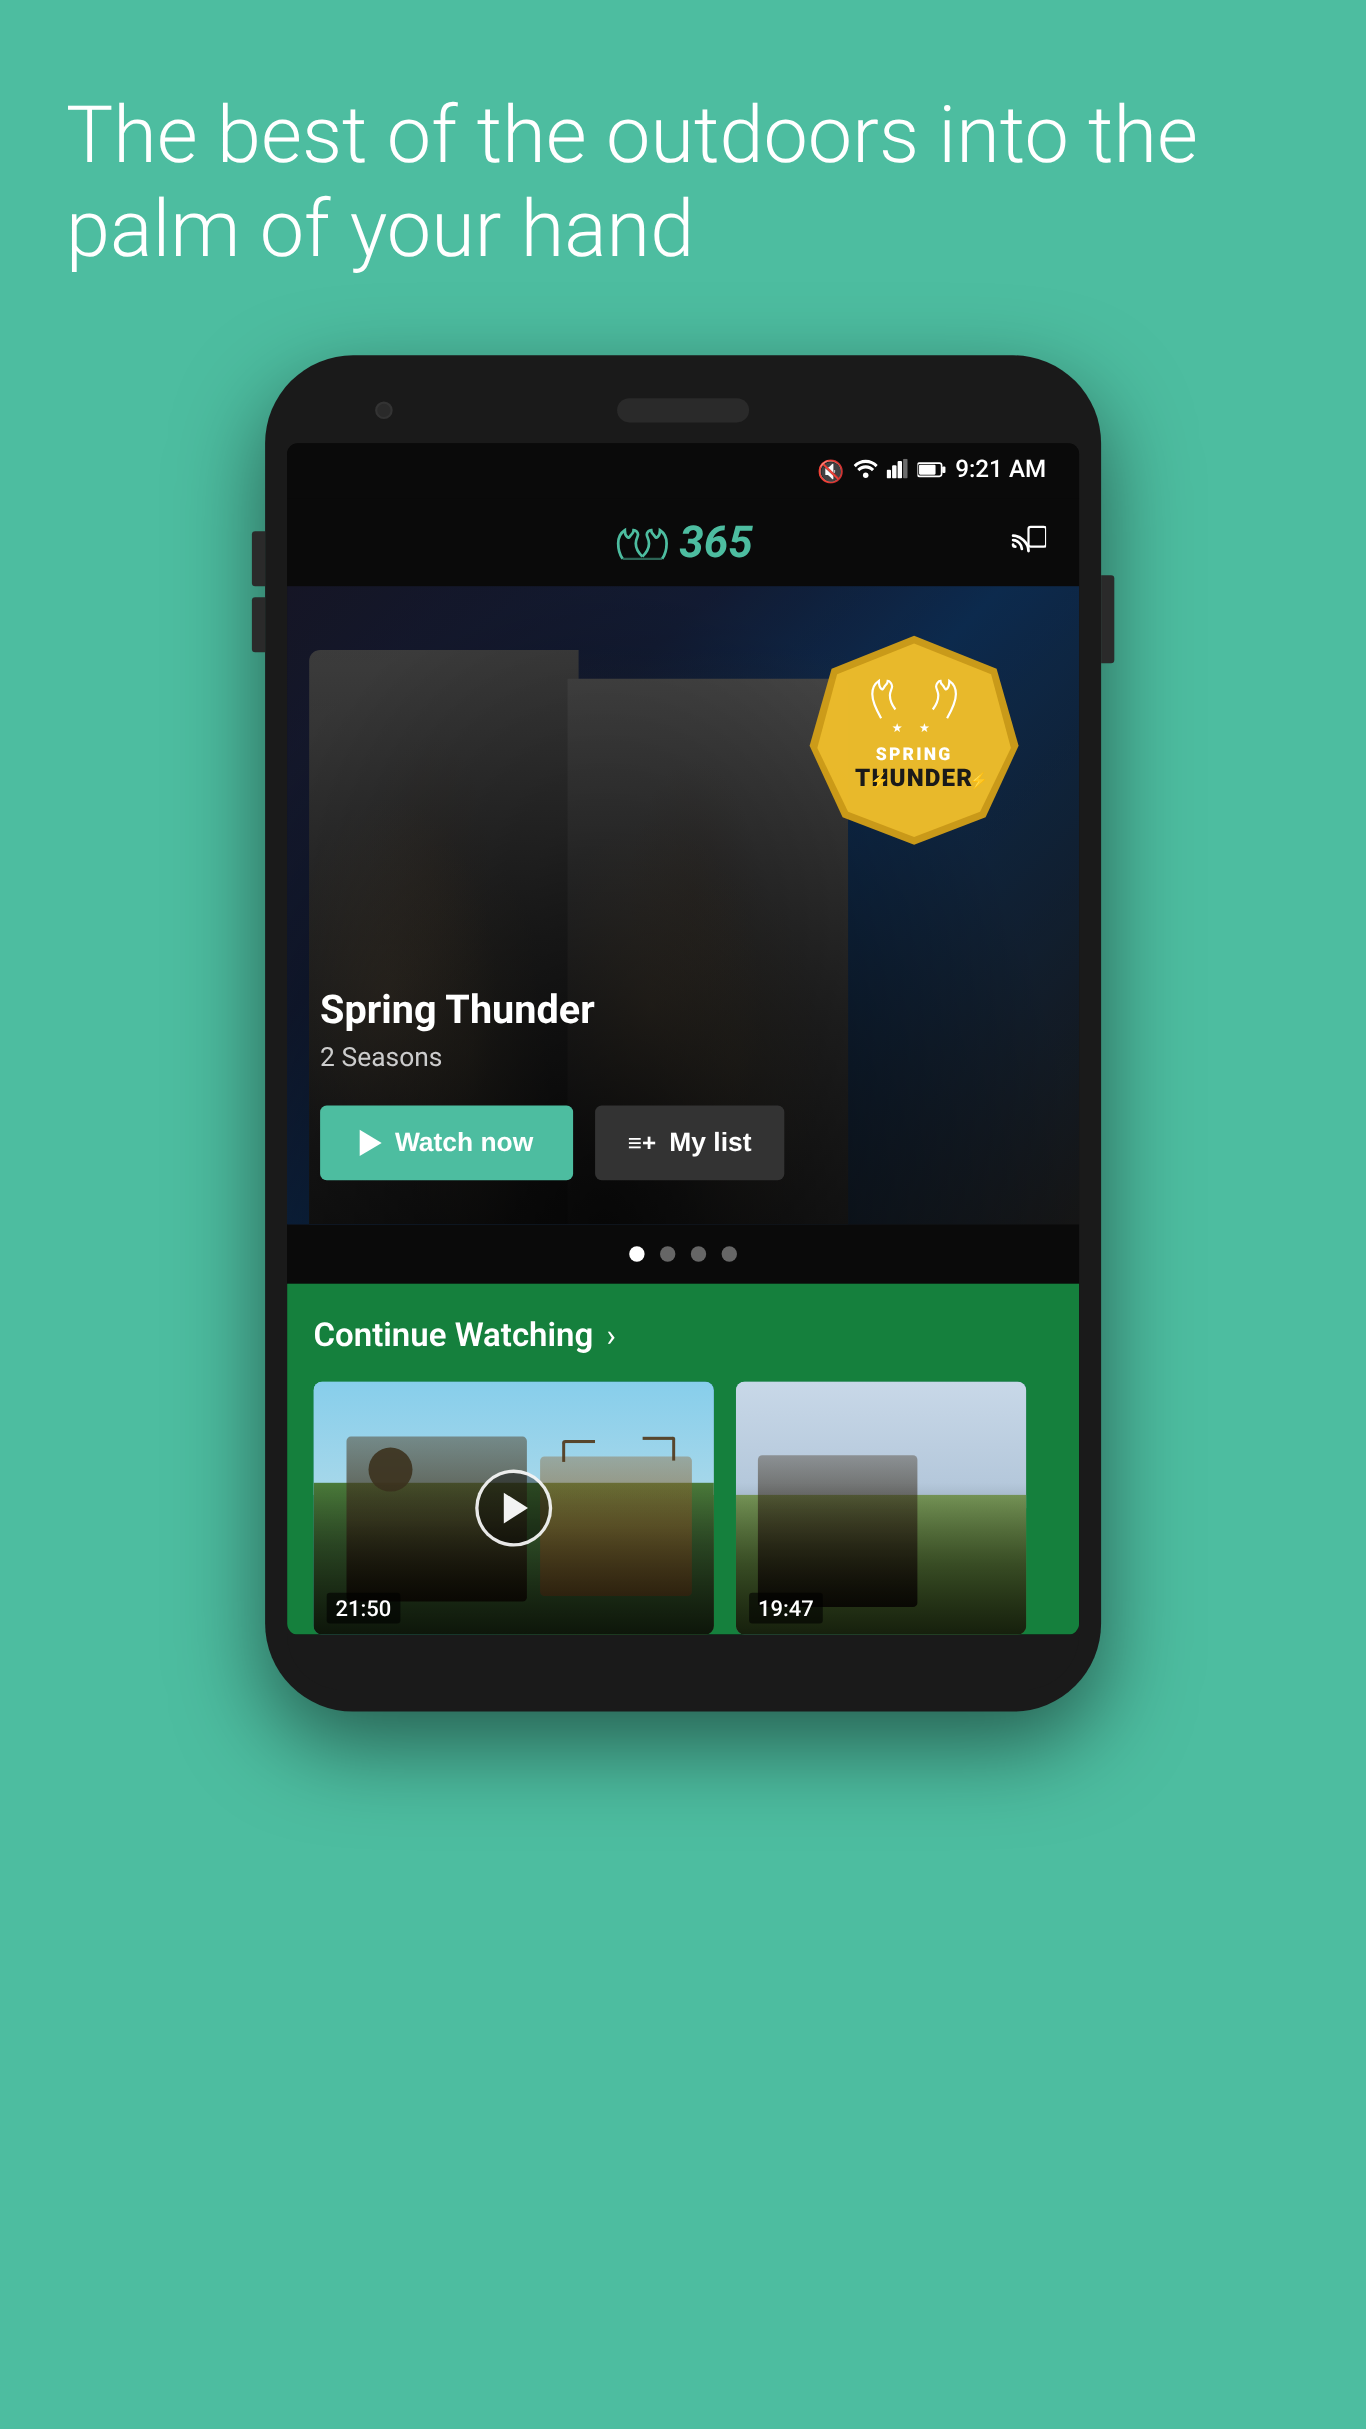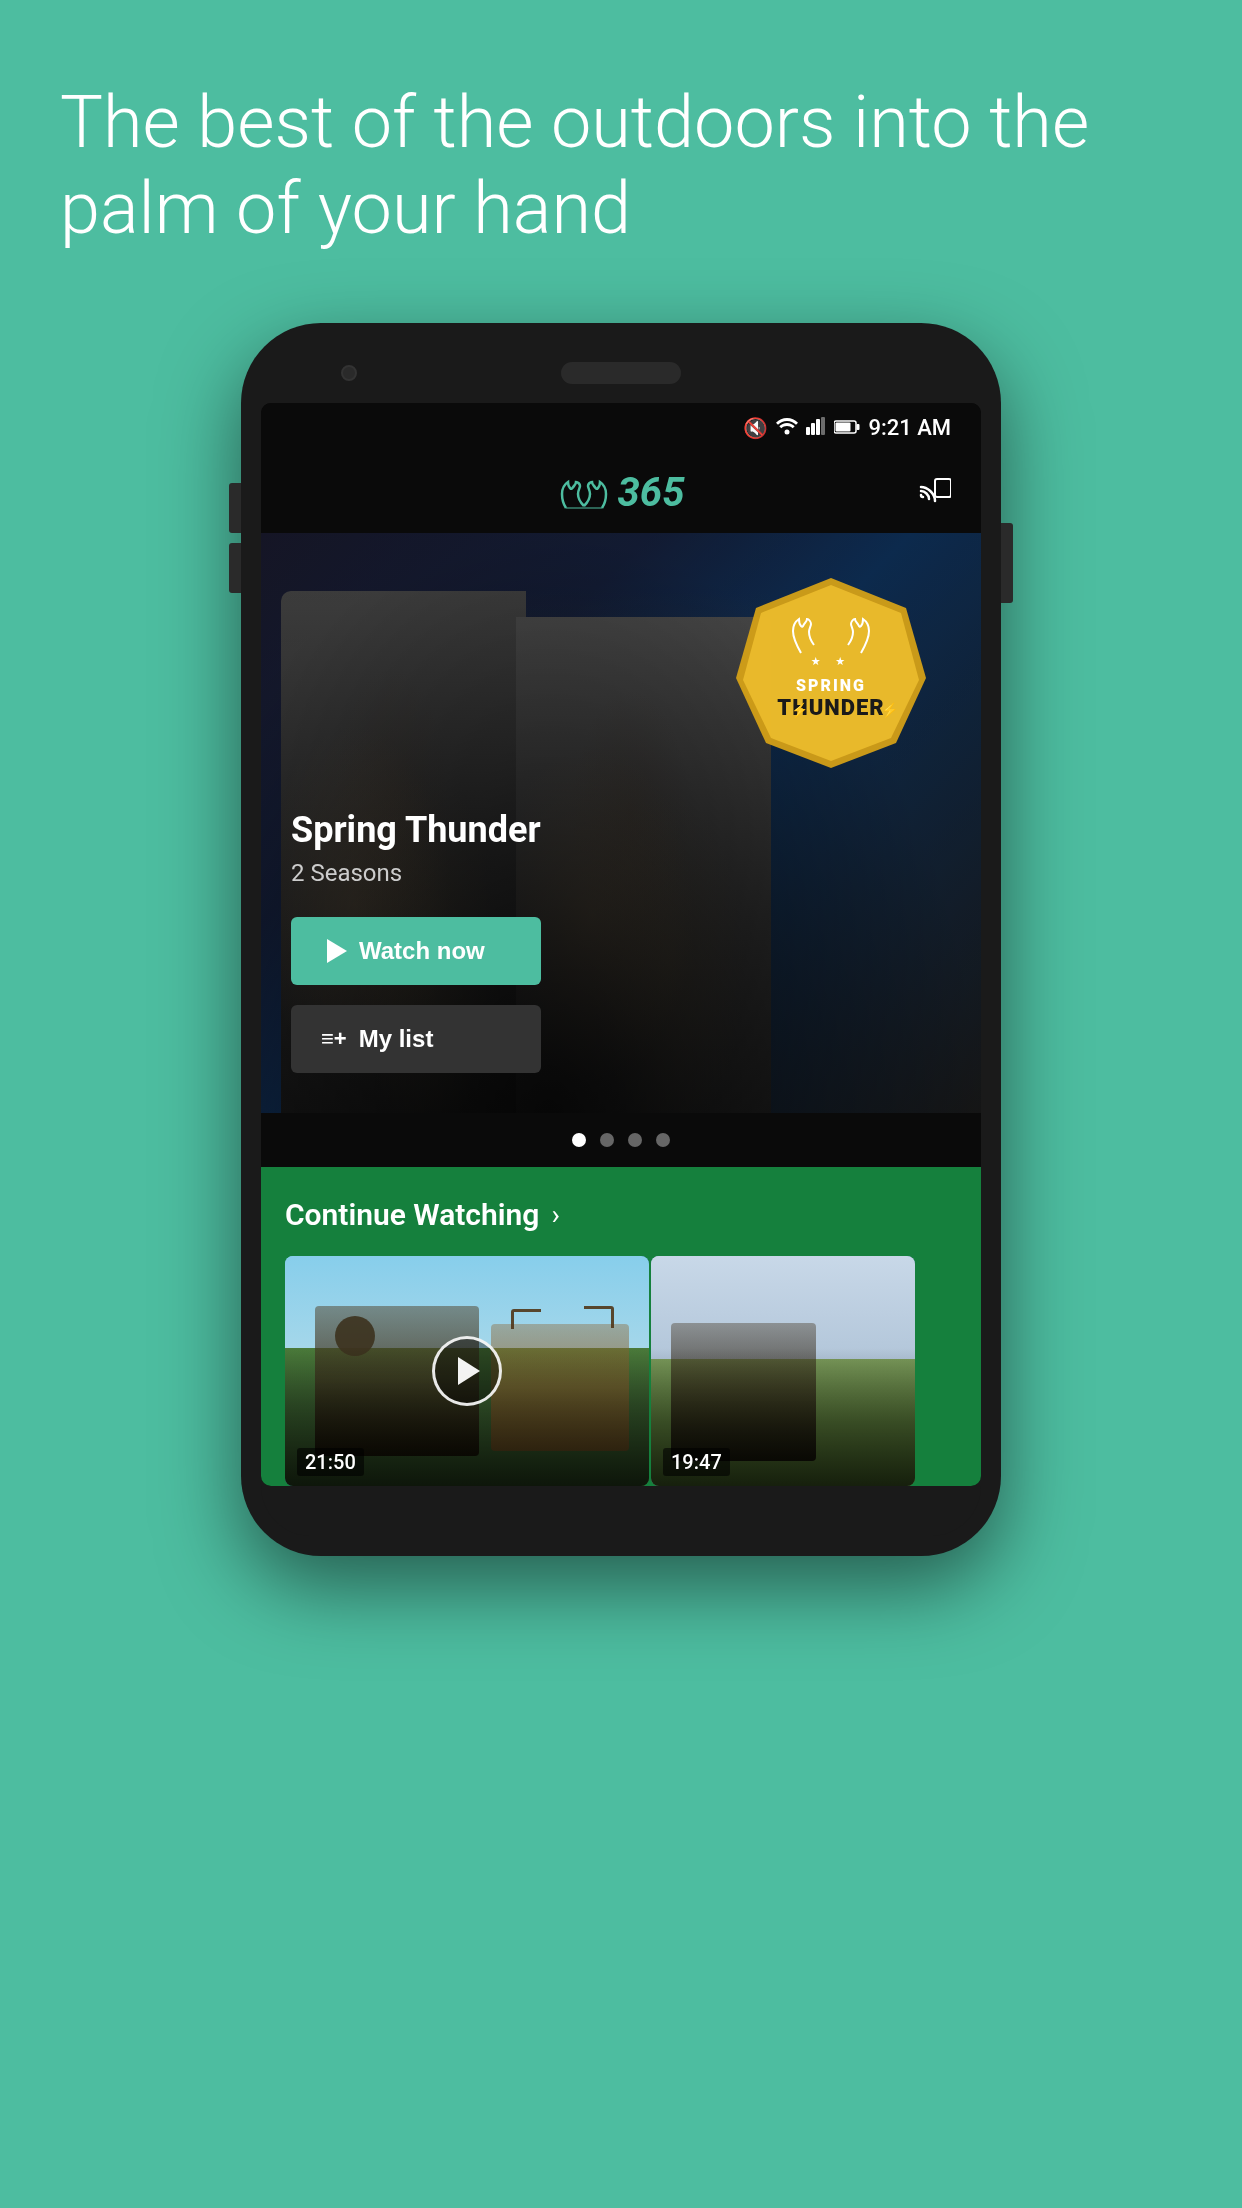--- a/index.html
+++ b/index.html
@@ -197,21 +197,20 @@
 
     .show-seasons {
       font-size: 24px;
       color: #cccccc;
       margin-bottom: 30px;
     }
 
     .show-actions {
       display: flex;
       gap: 20px;
-      flex-direction: column;
     }
 
     .btn-watch {
       background: #4dbda0;
       color: white;
       border: none;
       padding: 20px 36px;
       border-radius: 6px;
       font-size: 24px;
       font-weight: 600;
@@ -284,21 +283,21 @@
     }
 
     .section-chevron {
       color: white;
       font-size: 28px;
     }
 
     
     .thumbnails-row {
       display: flex;
-      gap: 2px;
+      gap: 20px;
       overflow: hidden;
     }
 
     .thumb-card {
       position: relative;
       border-radius: 8px;
       overflow: hidden;
       flex-shrink: 0;
     }
 

